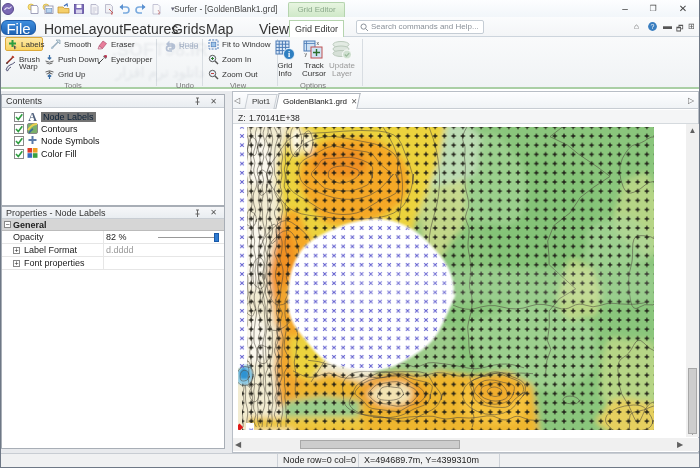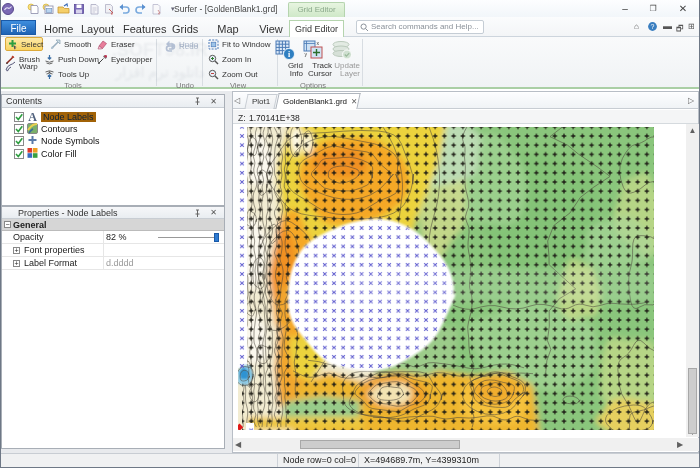--- a/index.html
+++ b/index.html
@@ -9,34 +9,34 @@
 .titlebar { left:1px; top:0; width:698px; height:17px; background:linear-gradient(#fdfeff,#f2f6fa); }
 .qat { left:2px; top:1px; height:15px; display:flex; align-items:center; gap:3px; }
 .title { left:174px; top:4px; font-size:8.5px; color:#444; }
 .ctxhdr { left:288px; top:2px; width:57px; height:15px;
   background:linear-gradient(#e7f5e0,#cfe8c8); border:1px solid #b5d4ae; border-bottom:none;
   color:#8aa88a; font-size:8px; text-align:center; line-height:14px; border-radius:2px 2px 0 0;}
 .winbtn { top:3px; width:30px; height:12px; color:#444; text-align:center; font-size:10px; line-height:11px;}
 
 .tabrow { left:1px; top:17px; width:698px; height:20px; background:linear-gradient(#fbfcfd,#f3f5f7); border-bottom:1px solid #cdd5dd; }
 .ftab { left:1px; top:20px; width:35px; height:15px; background:linear-gradient(#3e8ede,#1e63b4); color:#fff;
-  text-align:center; line-height:15px; font-size:10px; border-radius:0; border:1px solid #1a5aa8;}
-.rtab { top:21px; height:16px; color:#333; font-size:11px; line-height:16px; text-align:center; }
+  text-align:center; line-height:15px; font-size:15px; border-radius:6px; border:1px solid #1a5aa8;}
+.rtab { top:21px; height:16px; color:#333; font-size:14px; line-height:16px; text-align:left; }
 .seltab { left:289px; top:20px; width:55px; height:18px; background:#fff; border:1px solid #b5d4ae; border-bottom:none;
   color:#333; text-align:center; line-height:16px; font-size:9px;}
 .search { left:356px; top:20px; width:128px; height:14px; border:1px solid #c5cdd5; background:#fff;
   color:#8a9199; font-size:8px; line-height:12px; padding-left:14px; border-radius:2px;}
 
 .ribbon { left:1px; top:37px; width:698px; height:52px; background:linear-gradient(#f9fafb,#f0f3f5); border-bottom:2px solid #aacfa5; }
 .grplabel { top:81px; font-size:7.5px; color:#777; text-align:center; }
 .gsep { top:39px; width:1px; height:47px; background:#d8dde2; }
 .btn { height:13px; display:flex; align-items:center; gap:3px; font-size:8px; color:#333; white-space:nowrap; }
 .selbtn { left:6px; top:38px; width:36px; height:13px; background:linear-gradient(#fde9a8,#f9d463);
   border:1px solid #dca93a; border-radius:2px; }
-.bigbtn { top:39px; width:36px; text-align:right; font-size:8px; color:#333; line-height:8px; }
+.bigbtn { top:39px; width:36px; text-align:center; font-size:8px; color:#333; line-height:8px; }
 
 .workspace { left:1px; top:91px; width:698px; height:362px; background:#e8eaed; }
 .pane { background:#fff; border:1px solid #a8aeb6; }
 .phdr { background:linear-gradient(#f6f7f9,#e9edf1); border-bottom:1px solid #c8cdd3; color:#333; font-size:9px; }
 .item { height:12.2px; display:flex; align-items:center; padding-left:12px; font-size:9px; color:#111; }
 
 .statusbar { left:1px; top:453px; width:698px; height:14px; background:#f0f1f2; border-top:1px solid #c8cdd3; font-size:8px; color:#333; }
 .sseg { position:absolute; top:454px; height:13px; line-height:13px; border-right:1px solid #cdd2d8; padding:0 4px; white-space:nowrap; overflow:hidden; }
 .scroll { background:#f0f0f0; position:absolute; }
 .thumb { background:#cdcdcd; border:1px solid #a8a8a8; position:absolute; }
@@ -122,21 +122,21 @@
 <div class="abs" style="left:676px;top:22px;font-size:8px;color:#555">🗗</div>
 <div class="abs" style="left:688px;top:22px;font-size:8px;color:#555">⊞</div>
 
 <div class="abs ribbon"></div>
 <div class="abs selbtn" style="left:5px;top:37px;width:38px;height:14px"></div>
 <div class="abs btn" style="left:7px;top:38px;">
     <svg width="11" height="11" viewBox="0 0 11 11" style="">
       <path d="M5.5 1V8M2 4.5H9" stroke="#2e9e40" stroke-width="2"></path>
       <path d="M6.5 6l3.2 2.2-1.6.3.8 1.7-1-.4-.6 1z" fill="#555"></path>
     </svg>
-    <span>Select</span>
+    <span>Labels</span>
   </div>
 <div class="abs btn" style="left:44px;top:38px;margin-left:6px;">
     <svg width="11" height="11" viewBox="0 0 11 11" style="">
       <path d="M1.5 9.5L8 3" stroke="#9ab0c0" stroke-width="1.6"></path>
       <path d="M6 1h4v4z" fill="#cfe0ea" stroke="#8aa0b0" stroke-width="0.7"></path>
       <path d="M1 10l3-1-2-2z" fill="#aac0d0"></path>
     </svg>
     <span>Smooth</span>
   </div>
 <div class="abs btn" style="left:97px;top:38px;">
@@ -175,21 +175,21 @@
       <path d="M1 10l2 .2-1-1.5z" fill="#557"></path>
     </svg>
     <span>Warp</span>
   </div>
 <div class="abs btn" style="left:44px;top:68px;">
     <svg width="11" height="11" viewBox="0 0 11 11" style="">
       <path d="M5.5 10V6M3.8 7.5L5.5 5.8 7.2 7.5" stroke="#3a6ea5" stroke-width="1.2" fill="none"></path>
       <path d="M1.5 3q4-2.5 8 0M2.5 5q3-1.8 6 0" stroke="#555" stroke-width="0.9" fill="none"></path>
       <circle cx="5.5" cy="3.2" r="0.9" fill="#555"></circle>
     </svg>
-    <span>Tools Up</span>
+    <span>Grid Up</span>
   </div>
 <div class="abs grplabel" style="left:55px;width:36px">Tools</div>
 <div class="abs gsep" style="left:156px"></div>
 <div class="abs btn" style="left:165px;top:38px;">
     <svg width="11" height="11" viewBox="0 0 11 11" style="">
       <path d="M2 5h5a2.5 2.5 0 0 1 0 5H4" stroke="#b8c4d8" stroke-width="1.6" fill="none"></path>
       <path d="M4.5 1.5L1 5l3.5 3.5z" fill="#b8c4d8"></path>
     </svg>
     <span><span style="color:#a8b4c8">Undo</span></span>
   </div>
@@ -270,21 +270,21 @@
  <div style="position:relative;padding-top:3px">
   <div class="item">
         <span style="display:inline-block;width:10px;height:10px;border:1px solid #8a8a8a;background:#fff;position:relative;vertical-align:middle;margin-right:3px;flex:none">
           <svg width="10" height="10" viewBox="0 0 10 10" style="position:absolute;left:-1px;top:-1px">
             <path d="M2 5l2.3 2.5L8.3 2.2" stroke="#2e9e40" stroke-width="1.6" fill="none"></path>
           </svg>
         </span>
         <span style="width:12px;flex:none;margin-right:2px"><svg width="11" height="10" viewBox="0 0 11 10" style="">
             <text x="5.5" y="9.5" font-size="12" font-weight="bold" fill="#51627e" text-anchor="middle" font-family="Liberation Serif">A</text>
           </svg></span>
-        <span style="background:#a16207;color:#0b2038;padding:0 2px">Node Labels</span>
+        <span style="background:#737373;color:#0b2038;padding:0 2px">Node Labels</span>
       </div>
   <div class="item">
         <span style="display:inline-block;width:10px;height:10px;border:1px solid #8a8a8a;background:#fff;position:relative;vertical-align:middle;margin-right:3px;flex:none">
           <svg width="10" height="10" viewBox="0 0 10 10" style="position:absolute;left:-1px;top:-1px">
             <path d="M2 5l2.3 2.5L8.3 2.2" stroke="#2e9e40" stroke-width="1.6" fill="none"></path>
           </svg>
         </span>
         <span style="width:12px;flex:none;margin-right:2px"><svg width="11" height="11" viewBox="0 0 11 11" style="">
             <rect x="0.5" y="0.5" width="10" height="10" rx="1.5" fill="#7ab06a" stroke="#888"></rect>
             <path d="M1 7q3-4 5-5 2-1 4-1" stroke="#e8d050" stroke-width="2" fill="none"></path>
@@ -314,44 +314,44 @@
             <rect x="5.9" y="0" width="4.6" height="4.6" fill="#f0a020"></rect>
             <rect x="0.5" y="5.2" width="4.6" height="4.6" fill="#3a6ac0"></rect>
             <rect x="5.9" y="5.2" width="4.6" height="4.6" fill="#3aa040"></rect>
           </svg></span>
         <span>Color Fill</span>
       </div>
  </div>
 </div>
 
 <div class="abs pane" style="left:1px;top:206px;width:224px;height:243px">
- <div class="phdr" style="height:12px;line-height:12px;padding-left:16px;position:relative">Properties - Node Labels
+ <div class="phdr" style="height:12px;line-height:12px;padding-left:4px;position:relative">Properties - Node Labels
    <svg width="8" height="9" viewBox="0 0 8 9" style="position:absolute;right:22px;top:2px">
         <path d="M2 1h3M3.5 1v4M1.5 5h4M3.5 5v3" stroke="#666" stroke-width="1" fill="none"></path>
       </svg>
    <span style="position:absolute;right:7px;top:0px;font-size:8px;color:#555">✕</span></div>
  <div style="position:relative;font-size:9px">
   <div style="height:12px;background:#d6d6d6;border-bottom:1px solid #bbb;position:relative;font-weight:bold;padding-left:11px;line-height:12px">
     <span style="position:absolute;left:2px;top:2px;width:7px;height:7px;border:1px solid #888;background:#fff;font-weight:normal;font-size:7px;line-height:5px;text-align:center">−</span>General</div>
   <div style="height:13px;border-bottom:1px solid #e6e6e6;position:relative;line-height:13px">
     <span style="position:absolute;left:11px">Opacity</span>
     <span style="position:absolute;left:104px">82 %</span>
     <span style="position:absolute;left:156px;top:6px;width:60px;height:1px;background:#999"></span>
     <span style="position:absolute;left:212px;top:2px;width:5px;height:9px;background:#2e7bd2;border:1px solid #1a5aa8"></span>
     <span style="position:absolute;left:101px;top:0;width:1px;height:13px;background:#e6e6e6"></span>
   </div>
   <div style="height:13px;border-bottom:1px solid #e6e6e6;position:relative;line-height:13px">
     <span style="position:absolute;left:11px;top:3px;width:7px;height:7px;border:1px solid #888;background:#fff;font-size:7px;line-height:5px;text-align:center">+</span>
-    <span style="position:absolute;left:22px">Font properties</span>
+    <span style="position:absolute;left:22px">Label Format</span>
+    <span style="position:absolute;left:104px;color:#999">d.dddd</span>
     <span style="position:absolute;left:101px;top:0;width:1px;height:13px;background:#e6e6e6"></span>
   </div>
   <div style="height:13px;border-bottom:1px solid #e6e6e6;position:relative;line-height:13px">
     <span style="position:absolute;left:11px;top:3px;width:7px;height:7px;border:1px solid #888;background:#fff;font-size:7px;line-height:5px;text-align:center">+</span>
-    <span style="position:absolute;left:22px">Label Format</span>
-    <span style="position:absolute;left:104px;color:#999">d.dddd</span>
+    <span style="position:absolute;left:22px">Font properties</span>
     <span style="position:absolute;left:101px;top:0;width:1px;height:13px;background:#e6e6e6"></span>
   </div>
  </div>
 </div>
 
 <div class="abs" style="left:232px;top:91px;width:467px;height:362px;background:#fff;border:1px solid #b8bec6"></div>
 <div class="abs" style="left:233px;top:93px;width:465px;height:16px;background:linear-gradient(#fcfdfe,#f0f3f6);border-bottom:1px solid #c8cdd3"></div>
 <div class="abs" style="left:234px;top:96px;font-size:8px;color:#666">◁</div>
 <div class="abs" style="left:688px;top:96px;font-size:8px;color:#666">▷</div>
 <div class="abs" style="left:246px;top:94px;width:30px;height:15px;background:linear-gradient(#f8f9fa,#eceef1);border:1px solid #c8cdd3;border-bottom:none;transform:skewX(-12deg);"></div>

